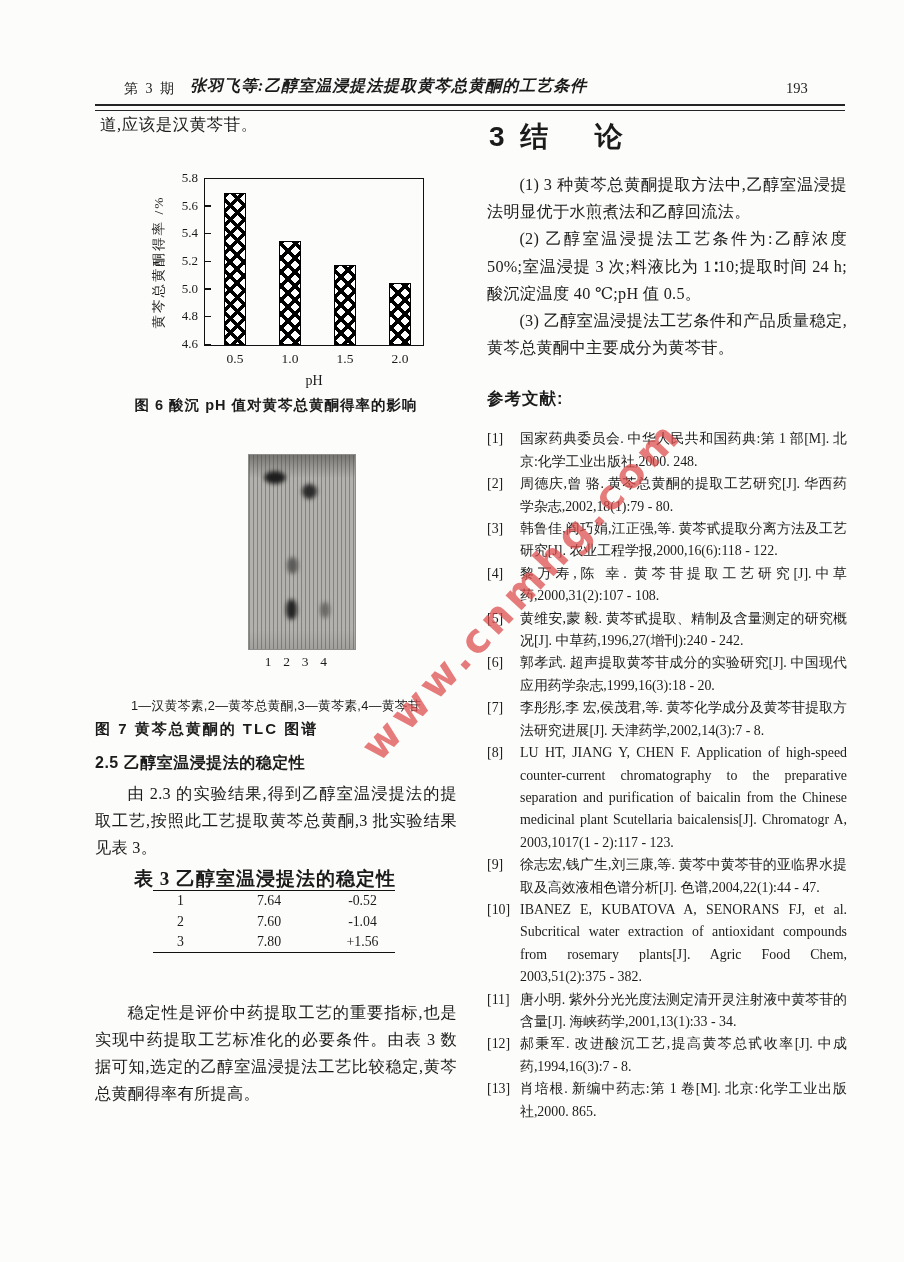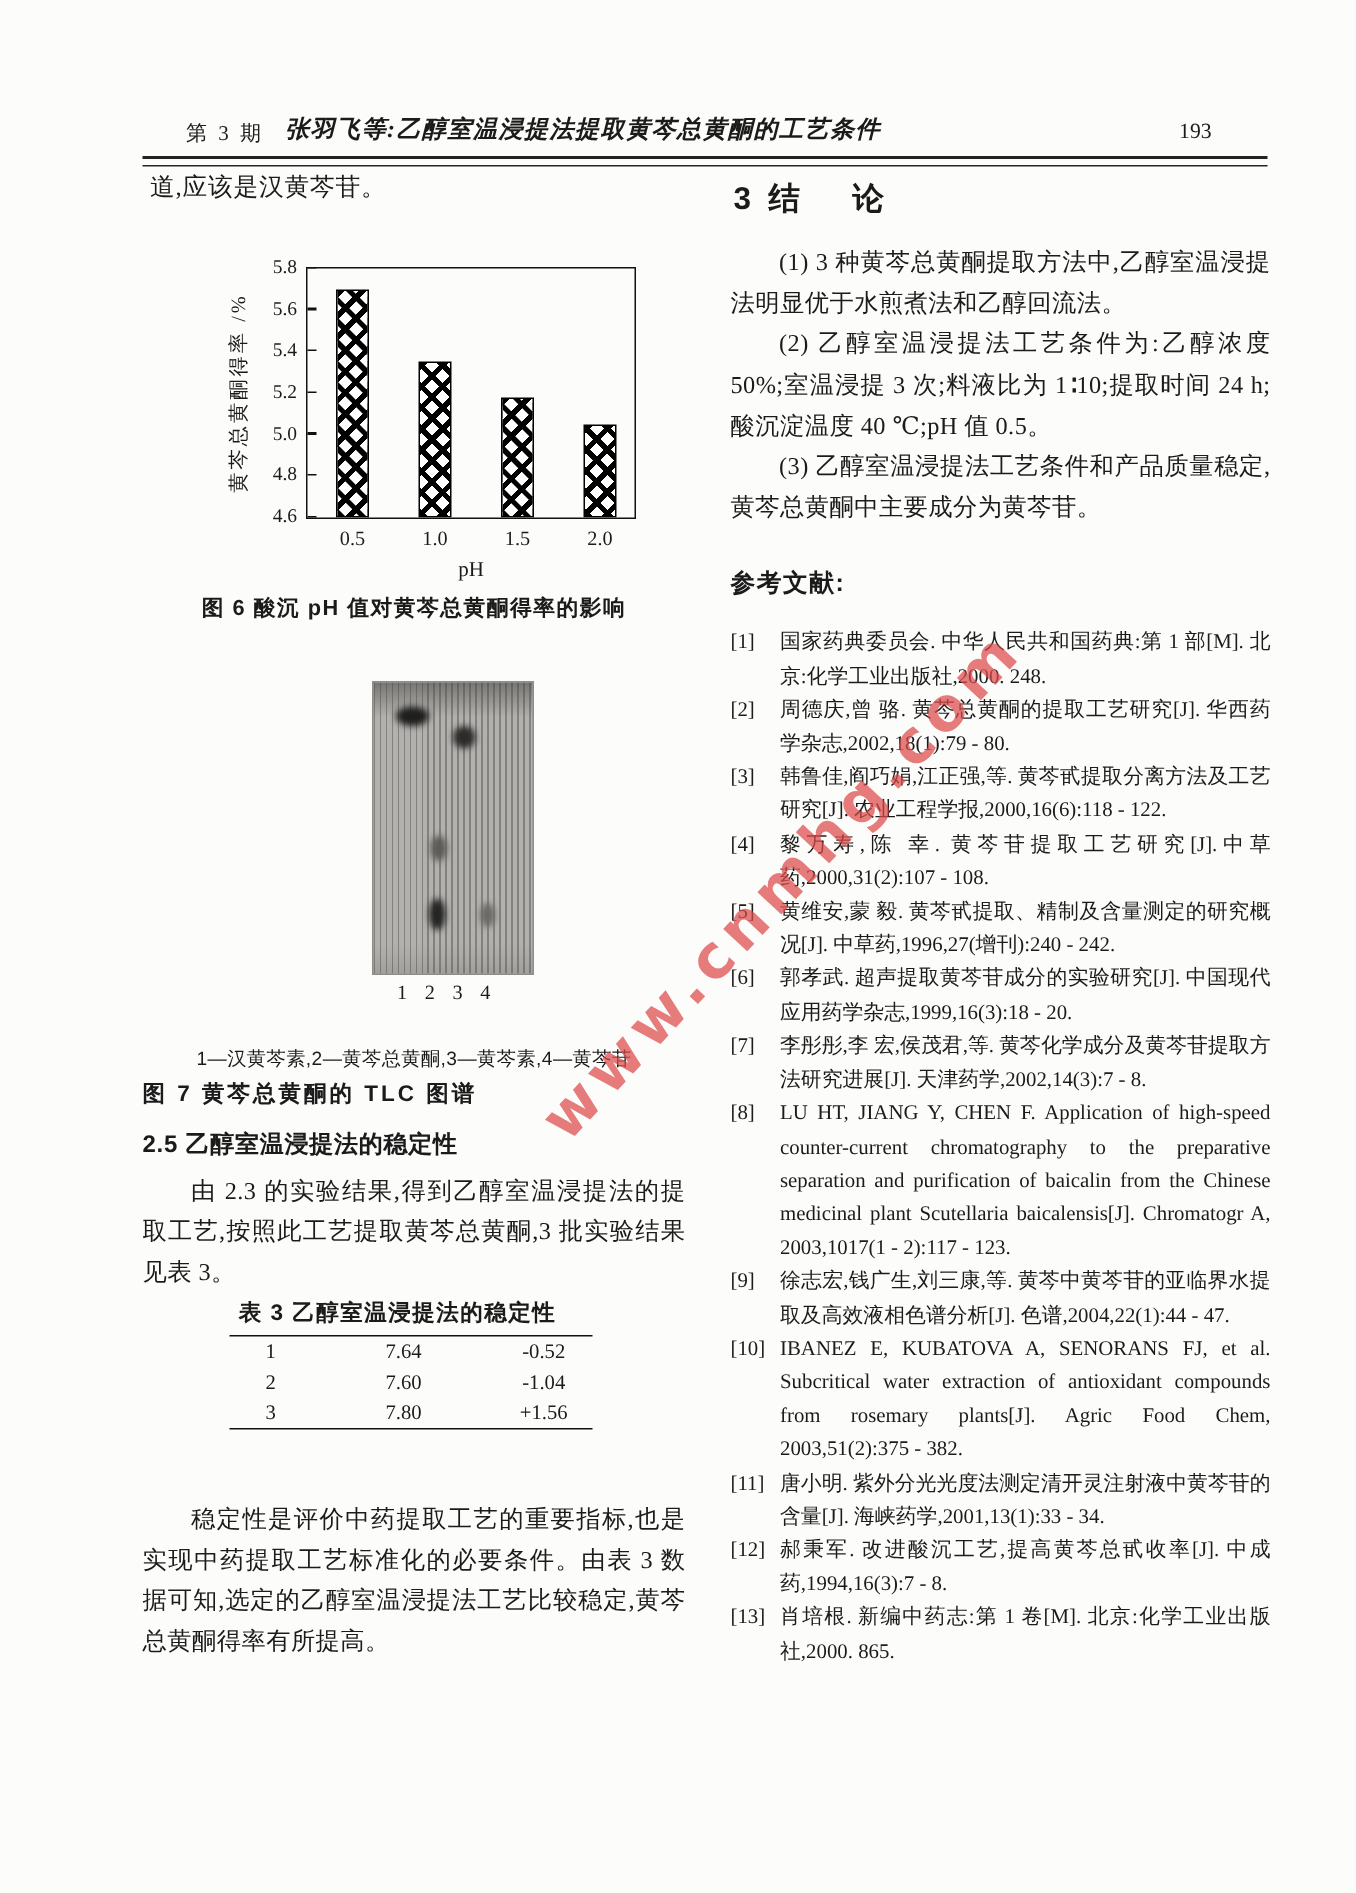--- a/index.html
+++ b/index.html
@@ -67,33 +67,33 @@
     font-weight:bold;font-size:15px;letter-spacing:2px;
     font-family:"Liberation Sans","DejaVu Sans",sans-serif;}
 
   
   .sec25-h{position:absolute;left:0;top:641px;font-size:16px;font-weight:bold;
     font-family:"Liberation Sans","DejaVu Sans",sans-serif;letter-spacing:.5px;}
   .para{font-size:16.2px;line-height:27px;text-align:justify;letter-spacing:.3px;}
   .para1{position:absolute;left:0;top:669px;width:362px;text-indent:2em;}
   .para2{position:absolute;left:0;top:888px;width:362px;text-indent:2em;}
   .t3-title{position:absolute;left:0;top:754px;width:340px;text-align:center;
-    font-weight:bold;font-size:15px;letter-spacing:1px;
-    font-family:Liberation Sans, sans-serif;}
+    font-weight:bold;font-size:19px;letter-spacing:1px;
+    font-family:Liberation Serif, serif;}
   .t3{position:absolute;left:58px;top:778px;width:242px;
     border-top:1.6px solid #111;border-bottom:1.6px solid #111;
     font-family:"Liberation Serif",serif;}
   .t3-row{display:grid;grid-template-columns:55px 122px 65px;text-align:center;}
   .t3-head{font-weight:bold;font-size:13.2px;padding:4px 0 3px;
     border-bottom:1.1px solid #111;
     font-family:"Liberation Sans","DejaVu Sans",sans-serif;}
   .t3-body .t3-row{font-size:13.8px;padding:2.2px 0;}
 
   
-  .sec3-h{font-size:21px;font-weight:bold;white-space:pre;margin:0 0 16px 2px;
+  .sec3-h{font-size:28px;font-weight:bold;white-space:pre;margin:0 0 16px 2px;
     font-family:"Liberation Sans","DejaVu Sans",sans-serif;}
   .concl p{margin:0;}
   .concl .para{width:360px;text-indent:2em;font-size:16.2px;line-height:27.2px;}
   .refs-h{font-size:16.5px;font-weight:bold;margin:26px 0 18px 0;letter-spacing:1px;
     font-family:"Liberation Sans","DejaVu Sans",sans-serif;}
   .ref-item{display:flex;font-size:13.9px;line-height:22.4px;text-align:justify;
     margin:0;}
   .ref-label{flex:0 0 auto;min-width:28px;padding-right:5px;white-space:nowrap;}
   .ref-text{flex:1 1 auto;}
 

